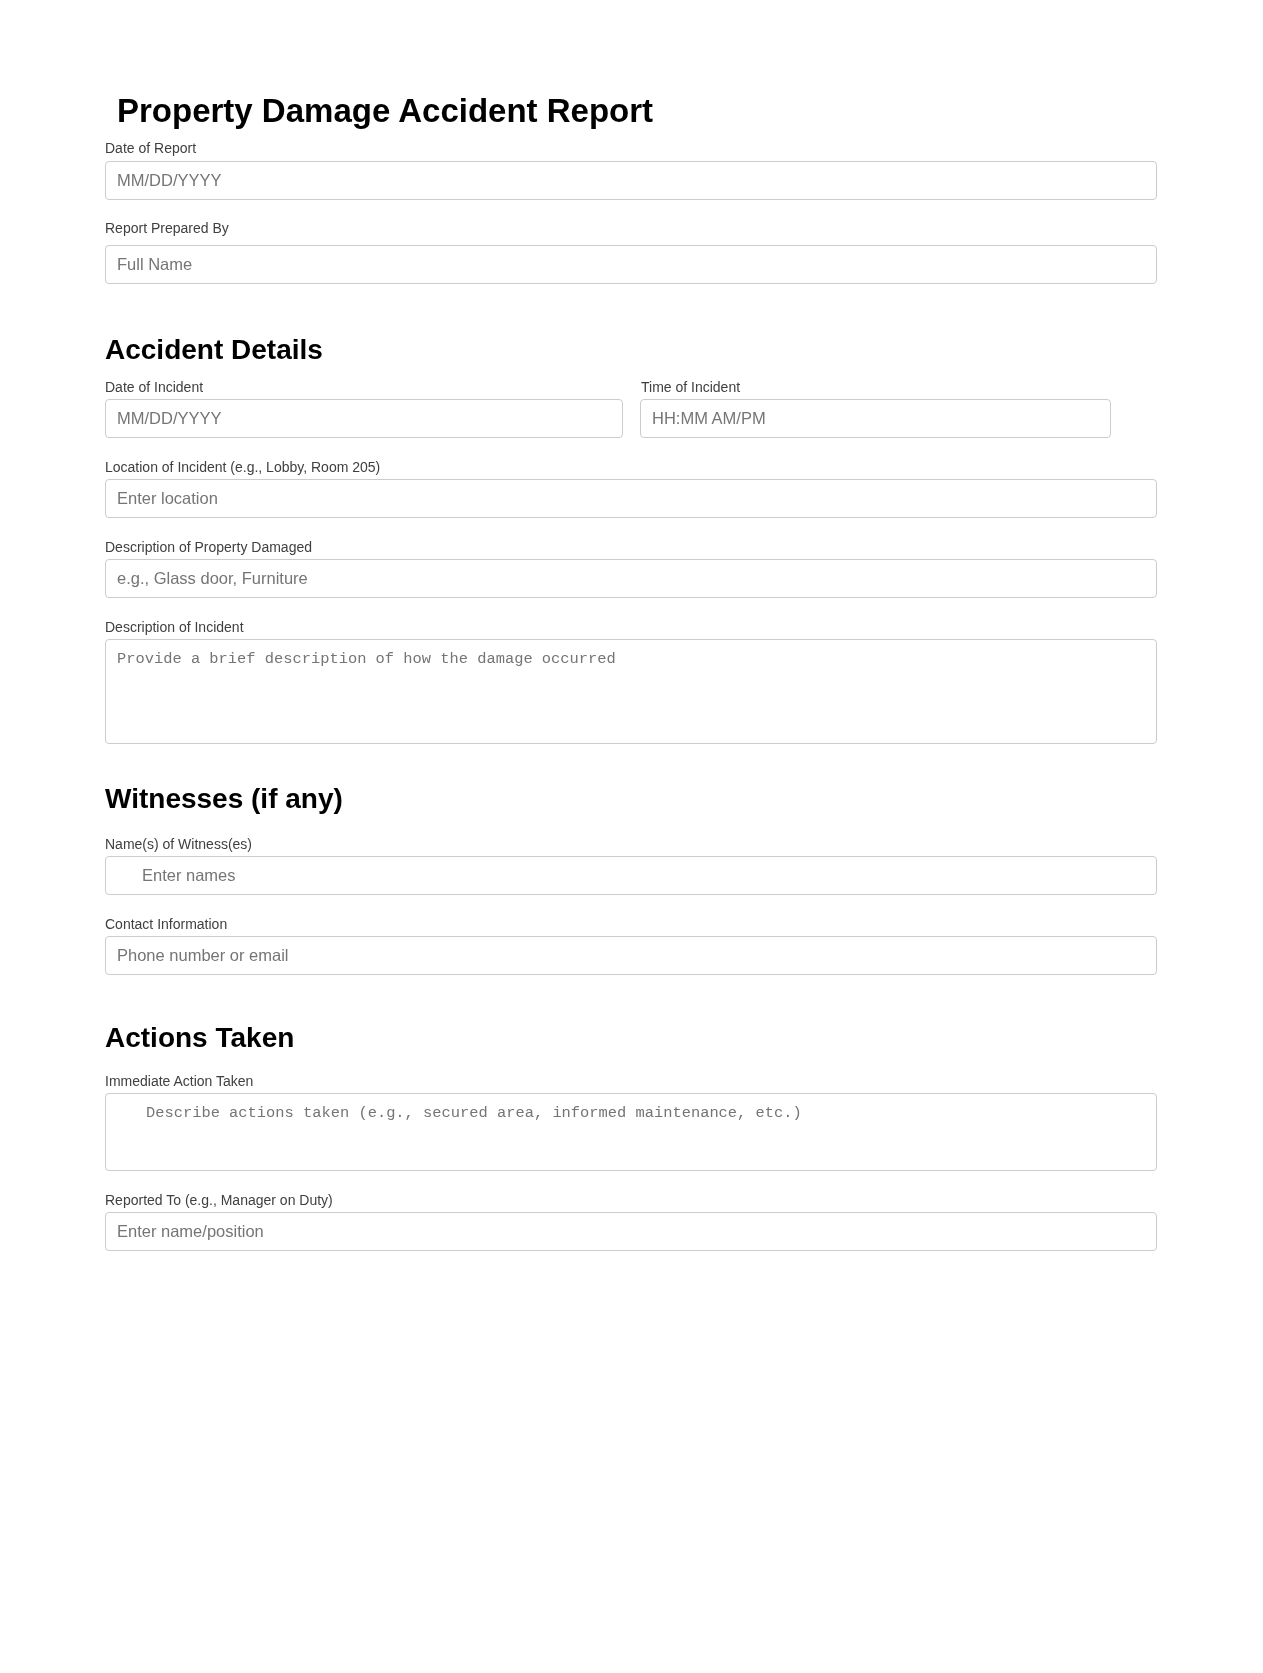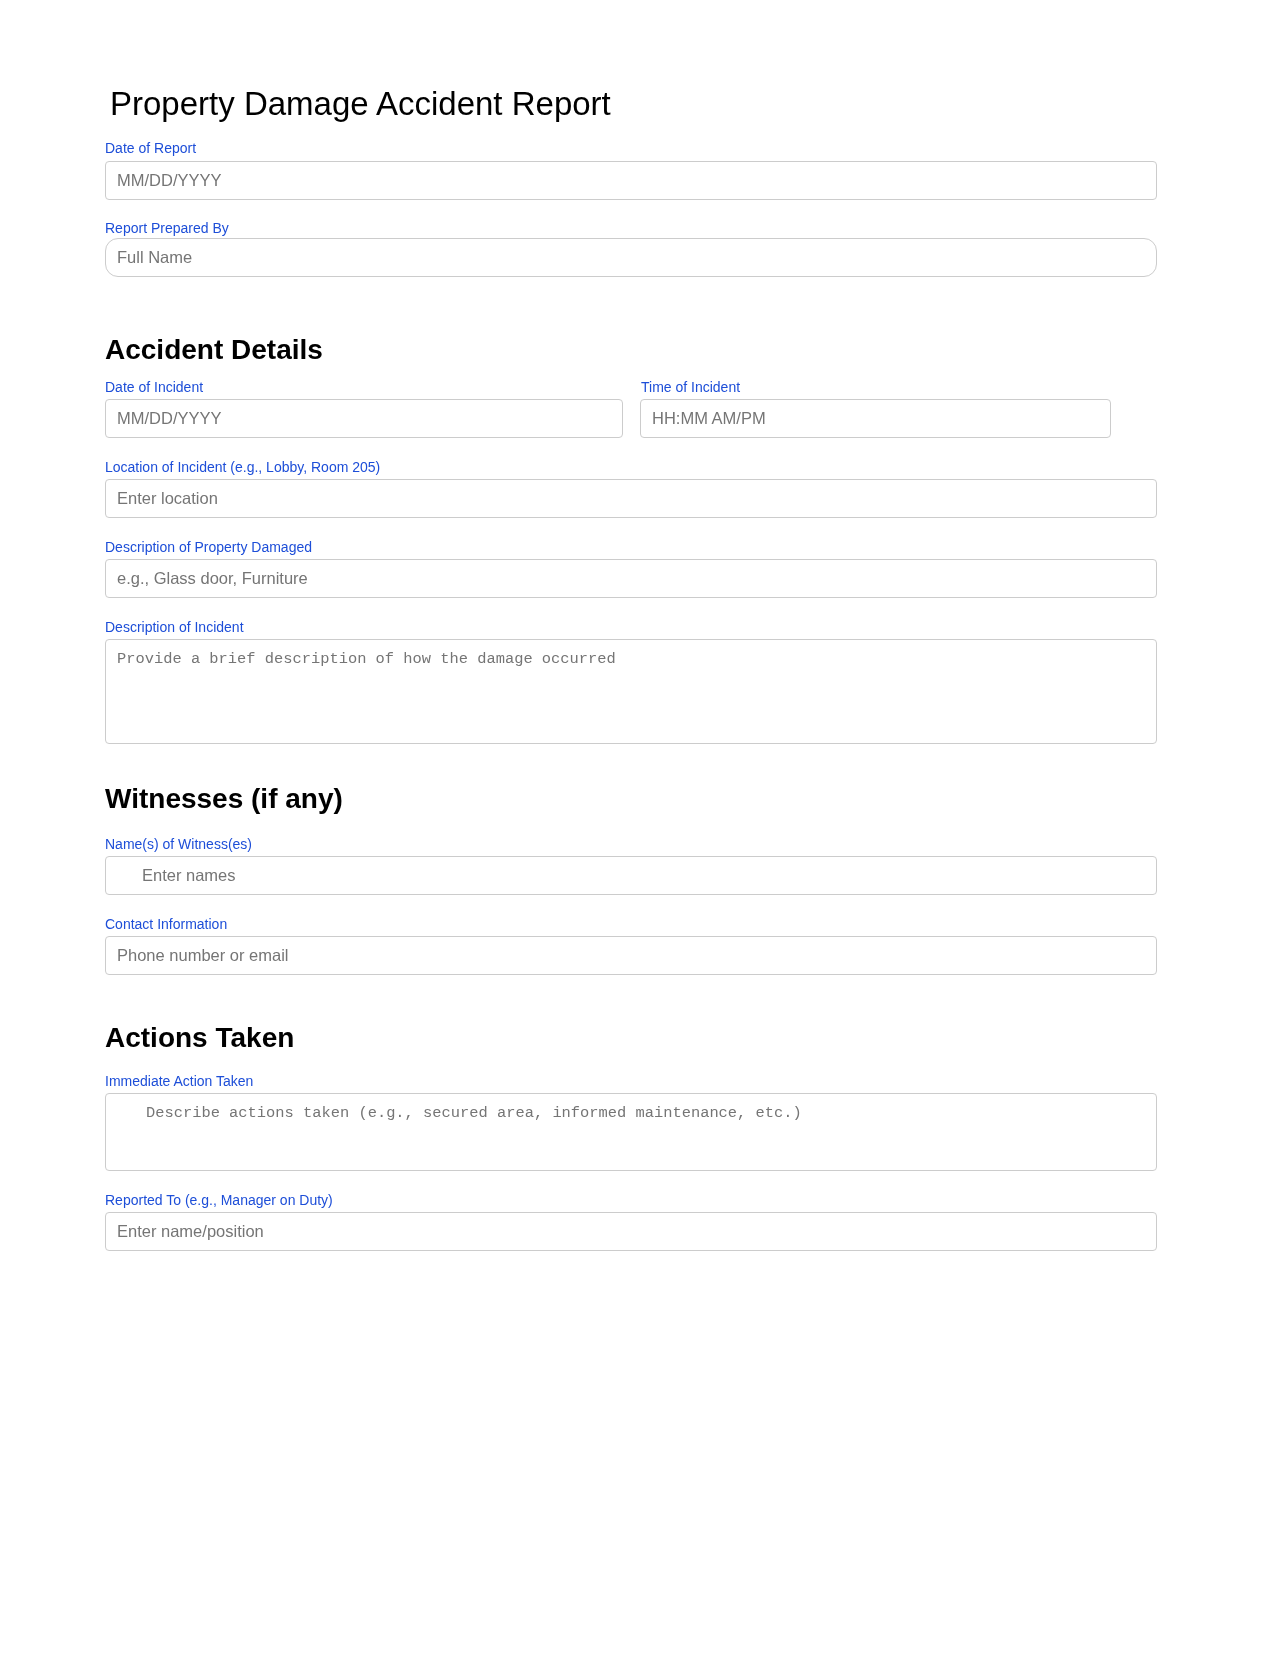--- a/index.html
+++ b/index.html
@@ -1,21 +1,21 @@
 <!DOCTYPE html>
 <html><head>
   <meta charset="utf-8">
   <style>
     html, body { margin: 0; padding: 0; background: #ffffff; }
     body { width: 1263px; height: 1673px; position: relative; overflow: hidden;
            font-family: "Liberation Sans", sans-serif; color: #000; }
     .abs { position: absolute; left: 105px; }
-    h1.title { margin: 5px; font-size: 33px; font-weight: normal; line-height: 38px; white-space: nowrap; }
+    h1.title { margin: 12px; font-size: 33px; font-weight: bold; line-height: 38px; white-space: nowrap; }
     h2.section { margin: 0; font-size: 28px; font-weight: bold; line-height: 28px; white-space: nowrap; }
-    label.lbl { font-size: 14px; line-height: 16px; color: #1d4ed8; white-space: nowrap; }
+    label.lbl { font-size: 14px; line-height: 16px; color: #404040; white-space: nowrap; }
     .field {
       box-sizing: border-box; width: 1052px; height: 39px;
       border: 1px solid #cccccc; border-radius: 4px; background: #fff;
       padding: 0 11px; font-family: "Liberation Sans", sans-serif; font-size: 16.5px; color: #b91c1c;
       outline: none;
     }
     .field::placeholder { color: #757575; opacity: 1; }
     .half { width: 518px; }
     textarea.field {
       padding: 10px 11px; resize: none;
@@ -25,21 +25,21 @@
   </style>
 </head>
 <body>
 
 <h1 class="title abs" style="top:80px;">Property Damage Accident Report</h1>
 
 <label class="lbl abs" style="top:140px;" for="date-report">Date of Report</label>
 <input id="date-report" class="field abs" style="top: 161px;" type="text" placeholder="MM/DD/YYYY">
 
 <label class="lbl abs" style="top:220px;" for="prepared-by">Report Prepared By</label>
-<input id="prepared-by" class="field abs" style="top: 238px; border-radius: 13px;" type="text" placeholder="Full Name">
+<input id="prepared-by" class="field abs" style="top: 245px;" type="text" placeholder="Full Name">
 
 <h2 class="section abs" style="top:336px;">Accident Details</h2>
 
 <label class="lbl abs" style="top:379px;" for="date-incident">Date of Incident</label>
 <input id="date-incident" class="field half abs" style="top: 399px;" type="text" placeholder="MM/DD/YYYY">
 
 <label class="lbl" style="position:absolute; left:641px; top:379px;" for="time-incident">Time of Incident</label>
 <input id="time-incident" class="field half" style="position: absolute; left: 640px; top: 399px; width: 471px;" type="text" placeholder="HH:MM AM/PM">
 
 <label class="lbl abs" style="top:459px;" for="location">Location of Incident (e.g., Lobby, Room 205)</label>

